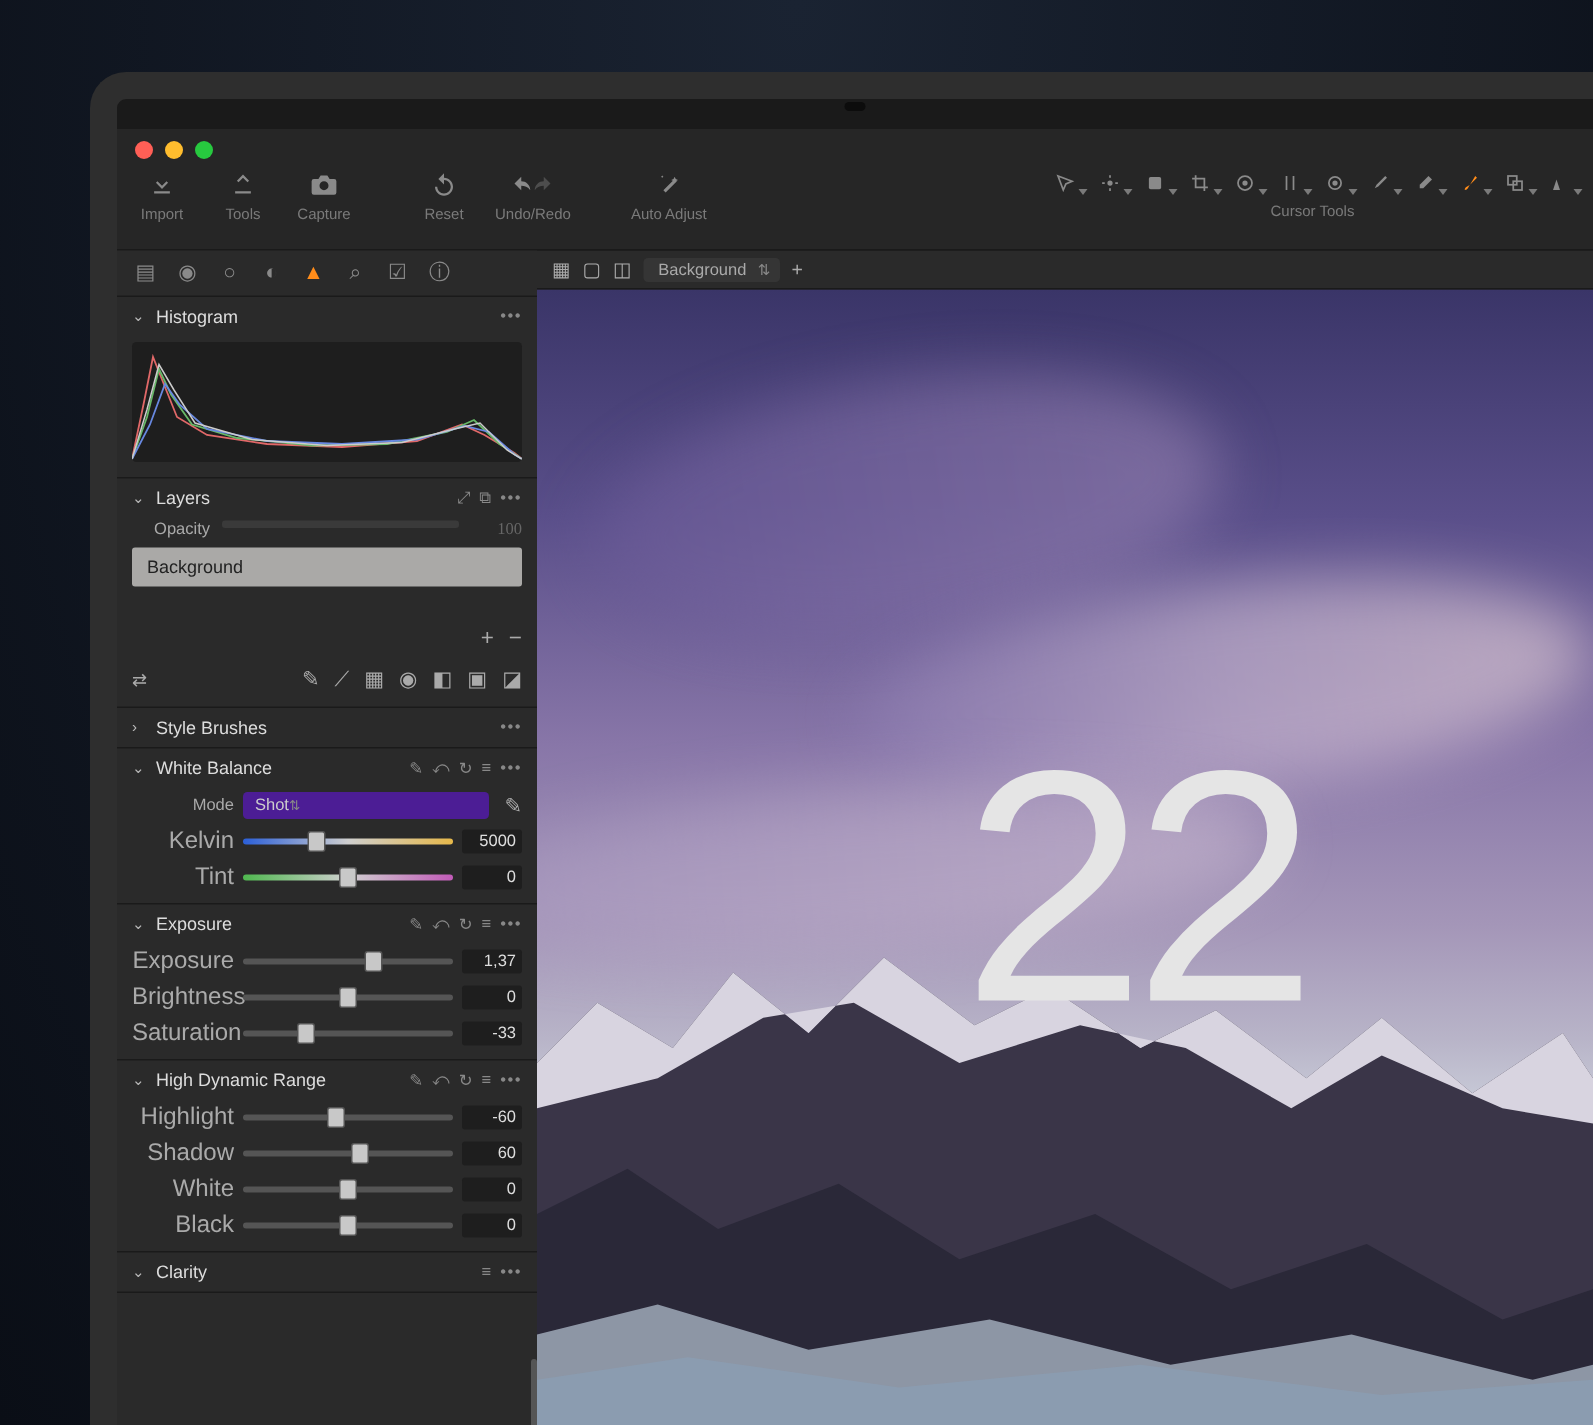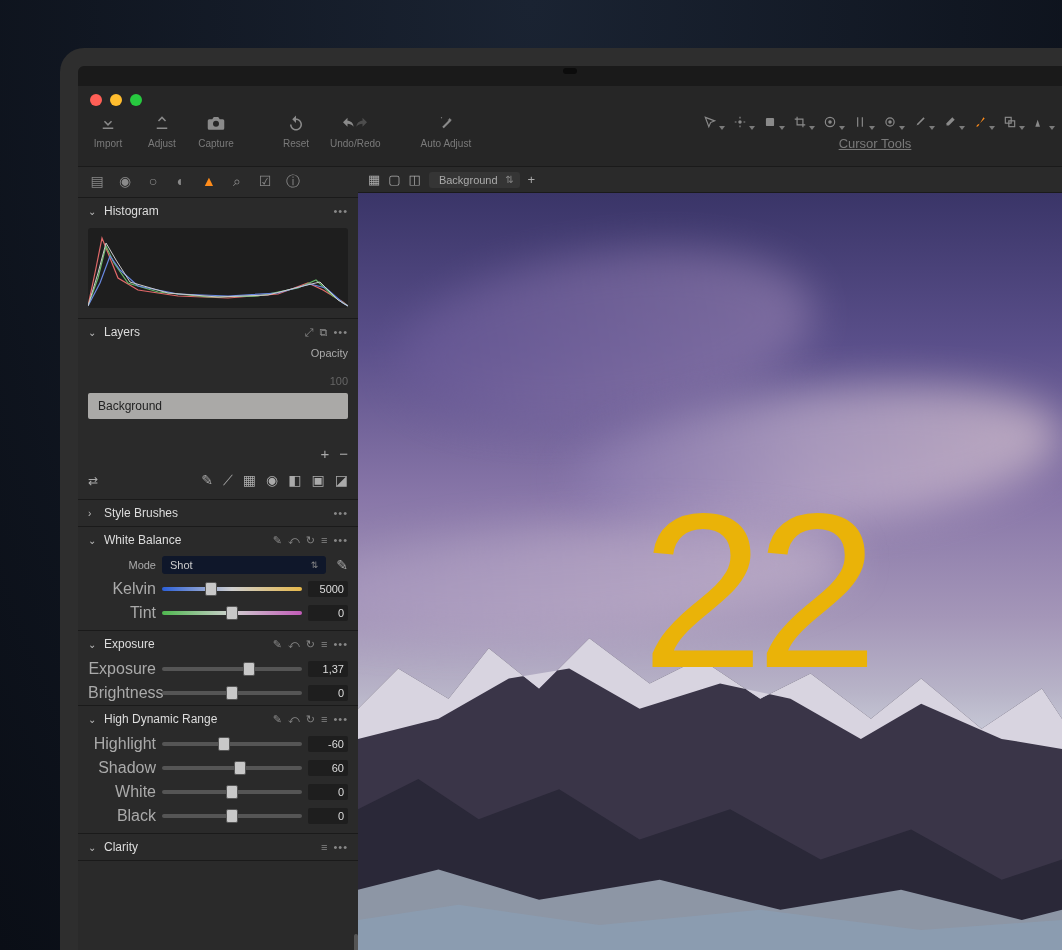--- a/index.html
+++ b/index.html
@@ -16,77 +16,77 @@
 .tool-group { display: flex; gap: 14px; }
 .tool-item { display: flex; flex-direction: column; align-items: center; gap: 4px; cursor: pointer; min-width: 40px; }
 .tool-icon { color: #8a8a8a; font-size: 18px; height: 22px; display: flex; align-items: center; justify-content: center; }
 .tool-label { font-size: 10px; color: #7a7a7a; }
 .flex-spacer { flex: 1; }
 .cursor-tools-container { display: flex; flex-direction: column; align-items: center; gap: 4px; }
 .cursor-tools { display: flex; gap: 6px; align-items: center; }
 .ct { color: #8a8a8a; font-size: 14px; width: 24px; height: 20px; display: flex; align-items: center; justify-content: center; cursor: pointer; position: relative; }
 .ct-active svg, .ct-active { color: #ff8c1a; }
 .ct-drop::after { content: ""; position: absolute; right: -3px; bottom: 2px; width: 0; height: 0; border-left: 3px solid transparent; border-right: 3px solid transparent; border-top: 4px solid #7a7a7a; }
-.cursor-label { font-size: 13px; color: #7a7a7a; text-decoration: underline; }
+.cursor-label { font-size: 10px; color: #7a7a7a; }
 .main { display: flex; position: absolute; top: 80px; left: 0; right: 0; bottom: 0; }
 .sidebar { width: 280px; background: #2a2a2a; color: #bbb; font-size: 12px; overflow: hidden; border-top: 1px solid #1a1a1a; }
 .tab-icons { display: flex; gap: 10px; padding: 6px 10px; border-bottom: 1px solid #1a1a1a; }
 .tab-icons span { color: #8a8a8a; font-size: 14px; cursor: pointer; width: 18px; text-align: center; }
 .tab-icons span.active { color: #ff8c1a; }
 .panel { border-bottom: 1px solid #1a1a1a; }
 .panel-head { display: flex; align-items: center; padding: 6px 10px; cursor: pointer; }
 .panel-head .chev { margin-right: 6px; font-size: 10px; color: #bbb; width: 10px; }
 .panel-head .title { flex: 1; color: #ddd; font-size: 12px; }
 .panel-head .actions { display: flex; gap: 6px; color: #888; font-size: 11px; }
 .panel-head .actions span { cursor: pointer; }
 .panel-head .dots { letter-spacing: 1px; }
 .histogram { height: 80px; margin: 4px 10px 10px; background: #1e1e1e; border-radius: 3px; position: relative; overflow: hidden; }
 .histogram svg { width: 100%; height: 100%; }
 .layers-body { padding: 2px 10px 8px; }
-.opacity-row { display: flex; align-items: flex-end; gap: 8px; margin-bottom: 6px; flex-direction: column; }
+.opacity-row { display: flex; align-items: flex-start; gap: 8px; margin-bottom: 6px; }
 .opacity-row .lbl { width: 52px; text-align: right; color: #aaa; font-size: 11px; }
 .opacity-row .track { flex: 1; height: 5px; background: #3a3a3a; border-radius: 2px; position: relative; }
-.opacity-row .val { width: 34px; text-align: right; color: #666; font-size: 11px; }
+.opacity-row .val { width: 34px; text-align: right; color: #666; font-size: 11px; font-family: Liberation Serif, serif; }
 .luma-btn { width: 100%; padding: 5px; background: #353535; color: #888; text-align: center; font-size: 11px; border-radius: 3px; cursor: pointer; margin-bottom: 6px; }
 .layer-item { background: #aaa9a7; color: #222; padding: 6px 10px; font-size: 12px; border-radius: 2px; }
 .layer-actions { display: flex; justify-content: flex-end; gap: 10px; padding: 18px 10px 4px; color: #aaa; font-size: 15px; }
 .layer-actions span { cursor: pointer; }
 .layer-tool-row { display: flex; justify-content: space-between; padding: 6px 10px 10px; color: #aaa; align-items: center; }
 .layer-tool-row .left-ico { font-size: 12px; }
 .layer-tool-row .right-icos { display: flex; gap: 10px; font-size: 14px; }
 .layer-tool-row .right-icos span { cursor: pointer; }
 .adj-row { display: flex; align-items: center; padding: 3px 10px; gap: 6px; }
 .adj-row .lbl { width: 68px; text-align: right; color: #aaa; font-size: 16px; }
 .adj-row .slider { flex: 1; height: 18px; position: relative; }
 .adj-row .track { position: absolute; top: 50%; left: 0; right: 0; height: 4px; background: #555; border-radius: 2px; transform: translateY(-50%); }
 .adj-row .track.kelvin { background: linear-gradient(90deg, #2b5fd8, #cfcfcf, #e6b84a); }
 .adj-row .track.tint { background: linear-gradient(90deg, #4fb84f, #cfcfcf, #c25bb8); }
 .adj-row .thumb { position: absolute; top: 50%; width: 12px; height: 14px; background: #c8c8c8; border: 1px solid #555; border-radius: 2px; transform: translate(-50%, -50%); }
 .adj-row .val { width: 40px; text-align: right; color: #ddd; font-size: 11px; background: #1e1e1e; padding: 2px 4px; border-radius: 2px; }
 .mode-row { display: flex; align-items: center; padding: 3px 10px; gap: 6px; }
 .mode-row .lbl { width: 68px; text-align: right; color: #aaa; font-size: 11px; }
-.mode-row .select { flex: 1; background: #0f172a; color: #ccc; padding: 3px 8px; font-size: 11px; border-radius: 3px; display: flex; justify-content: space-between; align-items: center; cursor: pointer; }
+.mode-row .select { flex: 1; background: #4c1d95; color: #ccc; padding: 3px 8px; font-size: 11px; border-radius: 3px; display: flex; align-items: center; cursor: pointer; }
 .mode-row .picker { color: #aaa; font-size: 14px; cursor: pointer; margin-left: 4px; }
 .method-row { display: flex; align-items: center; padding: 3px 10px; gap: 6px; }
 .method-row .lbl { width: 68px; text-align: right; color: #aaa; font-size: 11px; }
 .method-row .select { flex: 1; background: #353535; color: #ccc; padding: 3px 8px; font-size: 11px; border-radius: 3px; }
 .viewport { flex: 1; background: #1a1a1a; position: relative; overflow: hidden; border-top: 1px solid #1a1a1a; }
 .vp-top { display: flex; align-items: center; gap: 8px; padding: 4px 10px; background: #2a2a2a; border-bottom: 1px solid #1a1a1a; color: #aaa; font-size: 12px; height: 26px; }
 .vp-top .ico { cursor: pointer; color: #aaa; font-size: 13px; }
 .vp-top .layer-select { background: #353535; padding: 2px 22px 2px 10px; border-radius: 3px; font-size: 11px; position: relative; cursor: pointer; }
 .vp-top .layer-select::after { content: "⇅"; position: absolute; right: 6px; top: 2px; font-size: 10px; color: #888; }
 .image-area { position: absolute; top: 26px; left: 0; right: 0; bottom: 0; overflow: hidden; }
 .sky { position: absolute; inset: 0; background: linear-gradient(180deg, #3a3568 0%, #5a4f8a 20%, #8876a8 40%, #a496b8 56%, #b8b4c8 66%, #cfd4de 74%, #d8dde6 80%); }
 .cloud { position: absolute; border-radius: 50%; filter: blur(20px); opacity: 0.6; }
 .c1 { left: 5%; top: 8%; width: 60%; height: 22%; background: linear-gradient(90deg, #6a5a98, #9884b2); transform: rotate(-8deg); }
 .c2 { left: 30%; top: 26%; width: 70%; height: 18%; background: linear-gradient(90deg, #8a7ab0, #c8b8d0, #e8d4d8); transform: rotate(-6deg); }
 .c3 { left: -10%; top: 44%; width: 80%; height: 14%; background: linear-gradient(90deg, #a898c0, #d8c8d8); transform: rotate(-4deg); opacity: 0.5; }
 .mountains { position: absolute; left: 0; right: 0; bottom: 0; height: 44%; }
 .mountains svg { width: 100%; height: 100%; display: block; }
-.overlay-num { position: absolute; left: 50%; top: 38%; transform: translateX(-30%); color: #eab308; font-size: 220px; font-weight: 500; letter-spacing: -8px; line-height: 1; }
+.overlay-num { position: absolute; left: 50%; top: 38%; transform: translateX(-30%); color: #e5e5e5; font-size: 220px; font-weight: 500; letter-spacing: -8px; line-height: 1; }
 .scroll-indicator { position: absolute; right: 0; top: 434px; width: 4px; height: 60px; background: #555; border-radius: 2px; }
 svg { display: block; }
 </style>
 </head>
 <body>
 
 <div class="laptop">
   <div class="camera"></div>
   <div class="app">
 
@@ -105,21 +105,21 @@
               </svg>
           </span>
           <span class="tool-label">Import</span>
         </div>
         <div class="tool-item">
           <span class="tool-icon">
             <svg width="18" height="18" viewBox="0 0 24 24" fill="currentColor">
                 <path d="M12 16V6l4 4 1.4-1.4L12 3 6.6 8.6 8 10l4-4v10zM5 18h14v2H5z"></path>
               </svg>
           </span>
-          <span class="tool-label">Adjust</span>
+          <span class="tool-label">Tools</span>
         </div>
         <div class="tool-item">
           <span class="tool-icon">
             <svg width="18" height="16" viewBox="0 0 24 20" fill="currentColor">
                 <path d="M9 2l-2 3H3a2 2 0 00-2 2v10a2 2 0 002 2h18a2 2 0 002-2V7a2 2 0 00-2-2h-4l-2-3H9zm3 5a4 4 0 110 8 4 4 0 010-8z"></path>
               </svg>
           </span>
           <span class="tool-label">Capture</span>
         </div>
       </div>
@@ -364,20 +364,28 @@
                 </div>
               <span class="val">1,37</span>
             </div>
             <div class="adj-row">
               <span class="lbl">Brightness</span>
               <div class="slider">
                   <div class="track"></div>
                   <div class="thumb" style="left:50%"></div>
                 </div>
               <span class="val">0</span>
+            </div>
+            <div class="adj-row" style="padding-bottom:8px">
+              <span class="lbl">Saturation</span>
+              <div class="slider">
+                  <div class="track"></div>
+                  <div class="thumb" style="left:30%"></div>
+                </div>
+              <span class="val">-33</span>
             </div>
           </div>
 
           <div class="panel">
             <div class="panel-head">
               <span class="chev">⌄</span>
               <span class="title">High Dynamic Range</span>
               <span class="actions">
                 <span>✎</span>
                 <span>⤺</span>

